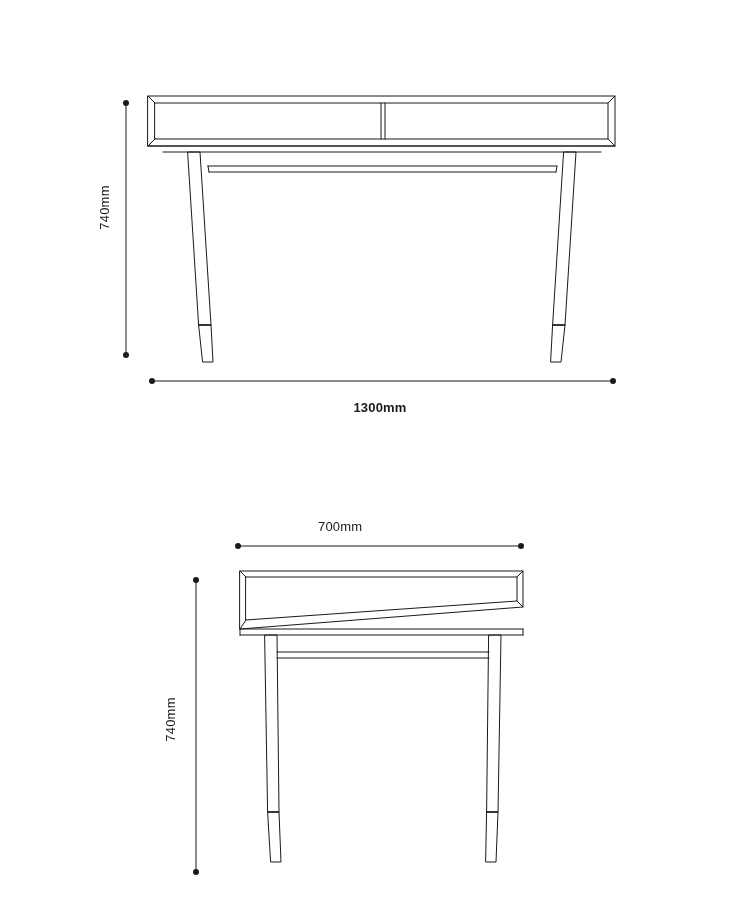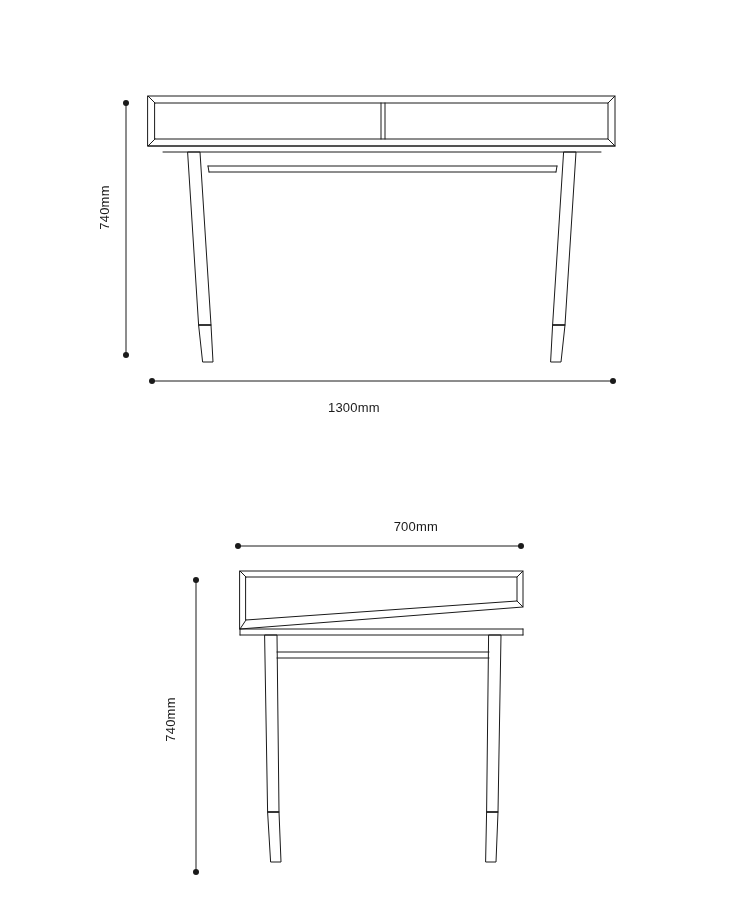--- a/index.html
+++ b/index.html
@@ -38,30 +38,31 @@
     transform-origin: center center;
     transform: rotate(-90deg);
   }
   .lbl-h-740 {
     left: 74px;
     top: 200px;
     width: 60px;
     text-align: center;
   }
   .lbl-w-1300 {
-    left: 328px;
+    left: 320px;
     top: 400px;
     width: 120px;
-    text-align: left;
+    text-align: center;
+    font-weight: bold;
   }
   .lbl-w-700 {
     left: 318px;
     top: 519px;
     width: 120px;
-    text-align: right;
+    text-align: left;
   }
   .lbl-h-740b {
     left: 140px;
     top: 712px;
     width: 60px;
     text-align: center;
   }
 </style>
 </head>
 <body>

